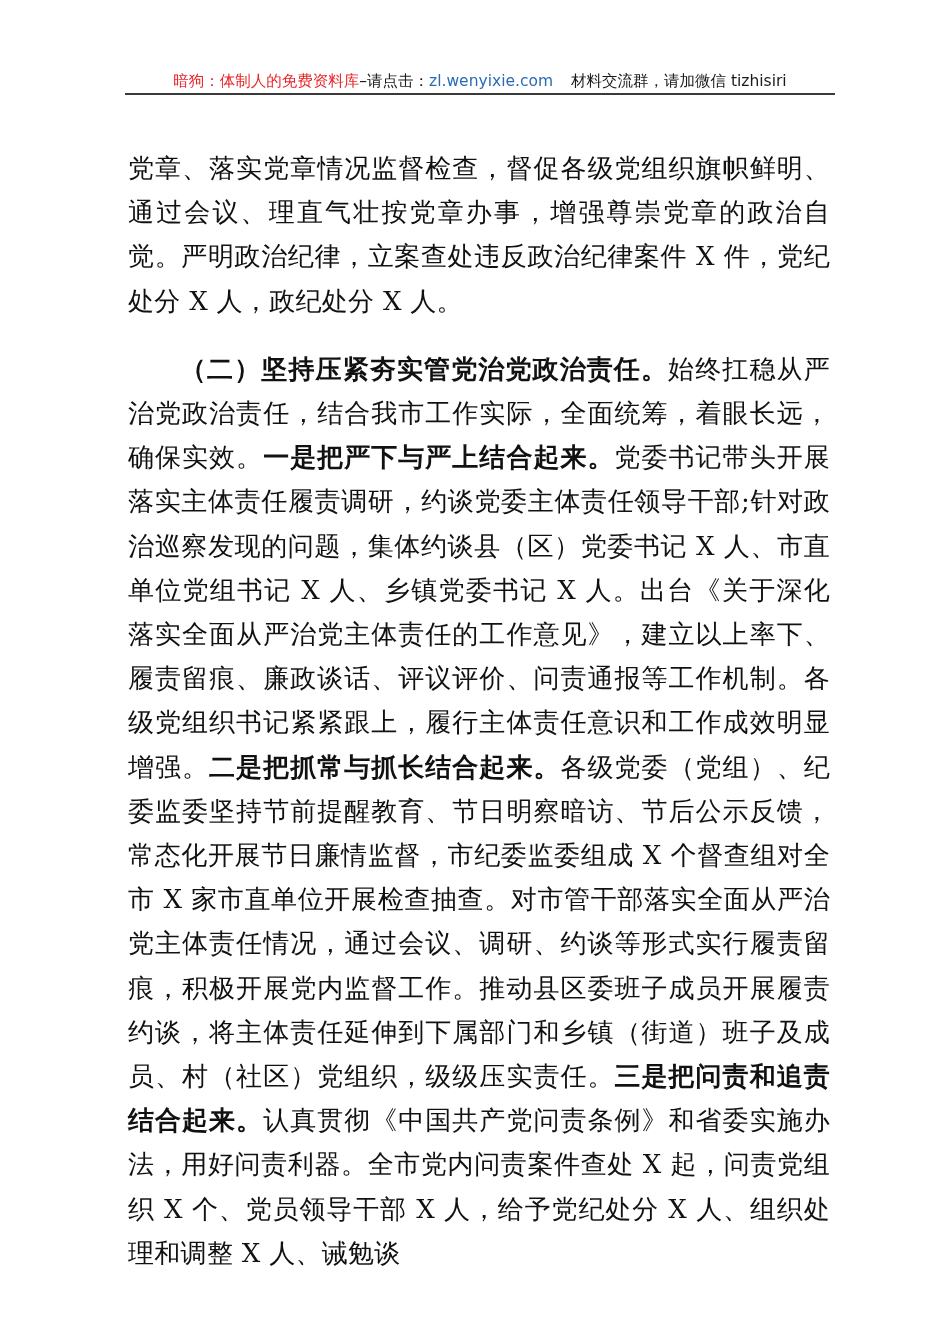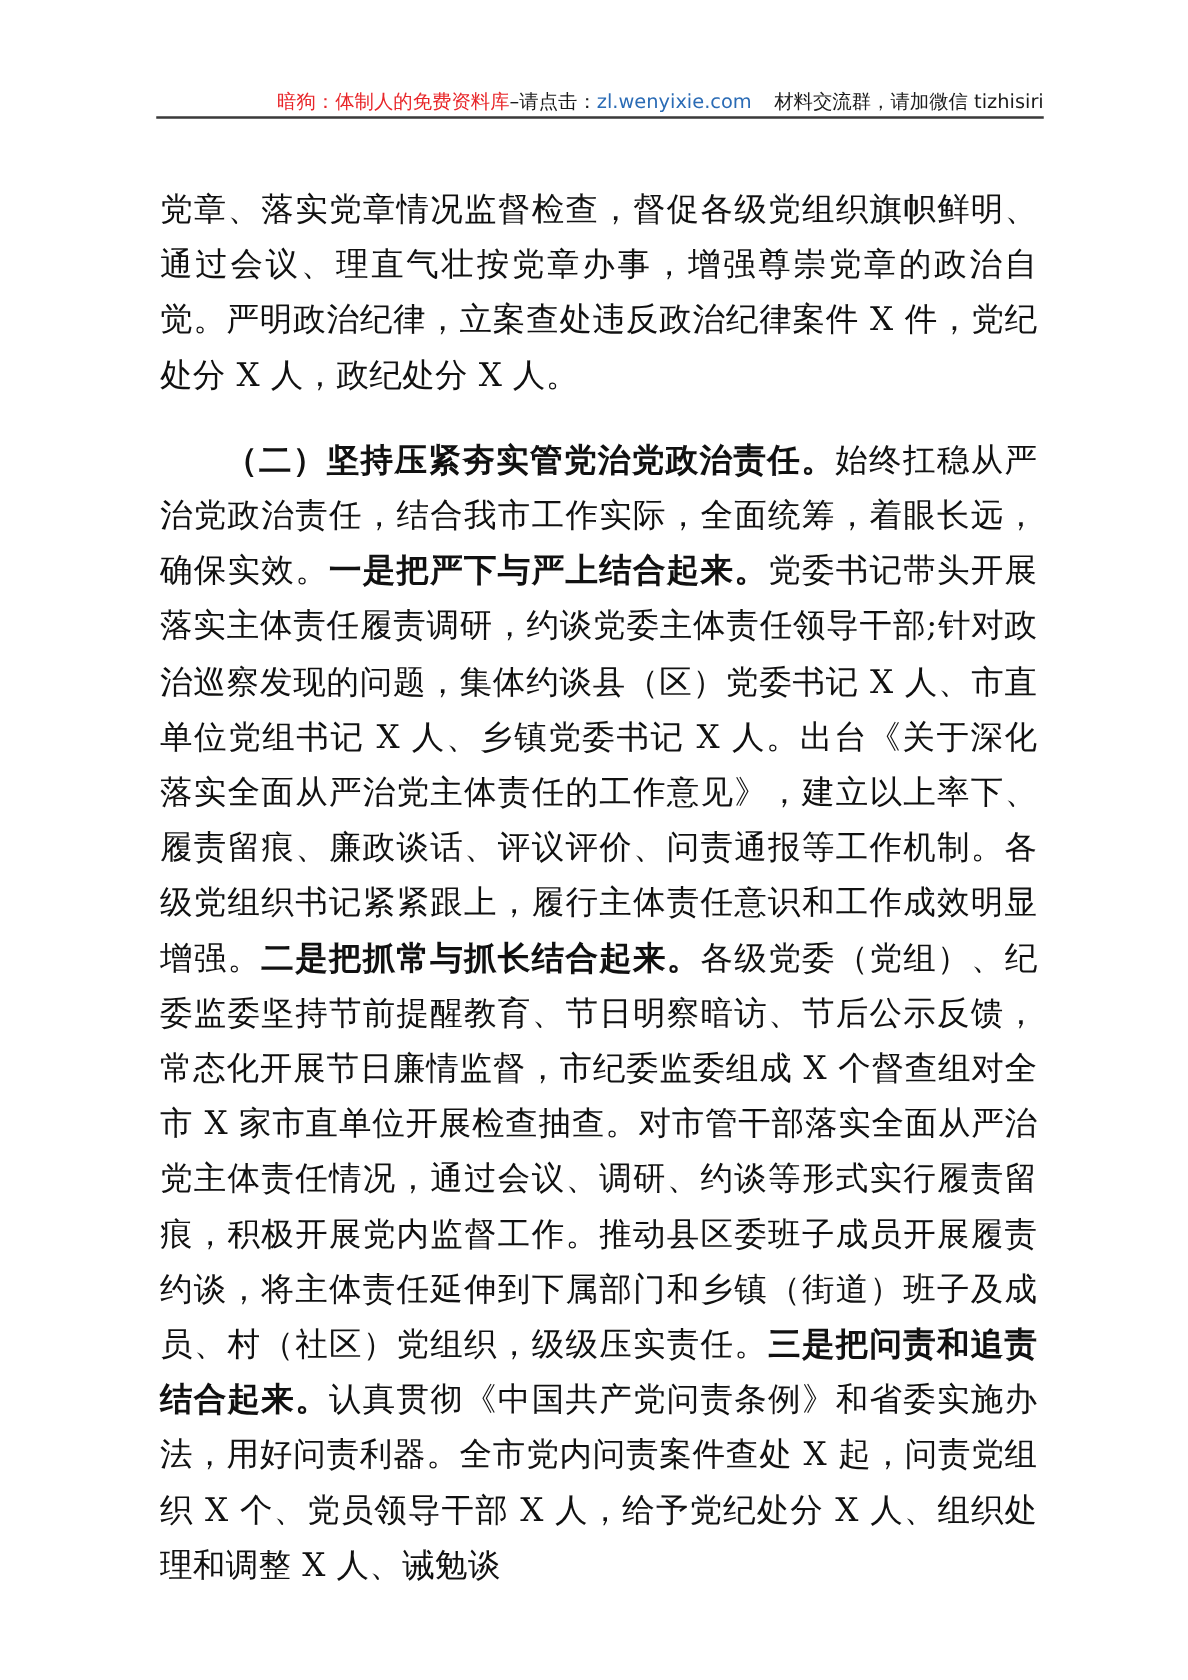--- a/index.html
+++ b/index.html
@@ -1,20 +1,20 @@
 <!DOCTYPE html>
 <html><head>
 <meta charset="utf-8">
 <style>
   html, body { margin: 0; padding: 0; background: #ffffff; }
   body { width: 950px; height: 1344px; position: relative; overflow: hidden; }
   .header {
     position: absolute; left: 125px; top: 68px; width: 710px; height: 26px;
     font-family: "DejaVu Sans", sans-serif; font-size: 15.5px; line-height: 26px;
-    text-align: right; white-space: nowrap;
+    text-align: center; white-space: nowrap;
   }
   .header .red { color: #e8262a; }
   .header .dark { color: #1a1a1a; }
   .header .link { color: #2a6bb5; }
   .header .gap { display: inline-block; width: 18px; }
   .rule {
     position: absolute; left: 125px; top: 93px; width: 710px; height: 2px; background: #3a3a3a;
   }
   .content {
     position: absolute; left: 128px; top: 146px; width: 702px;

